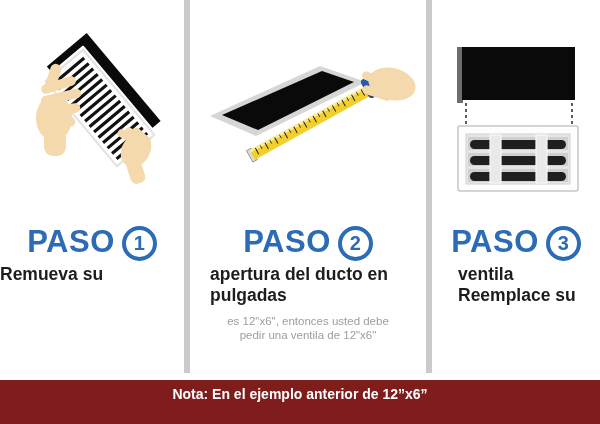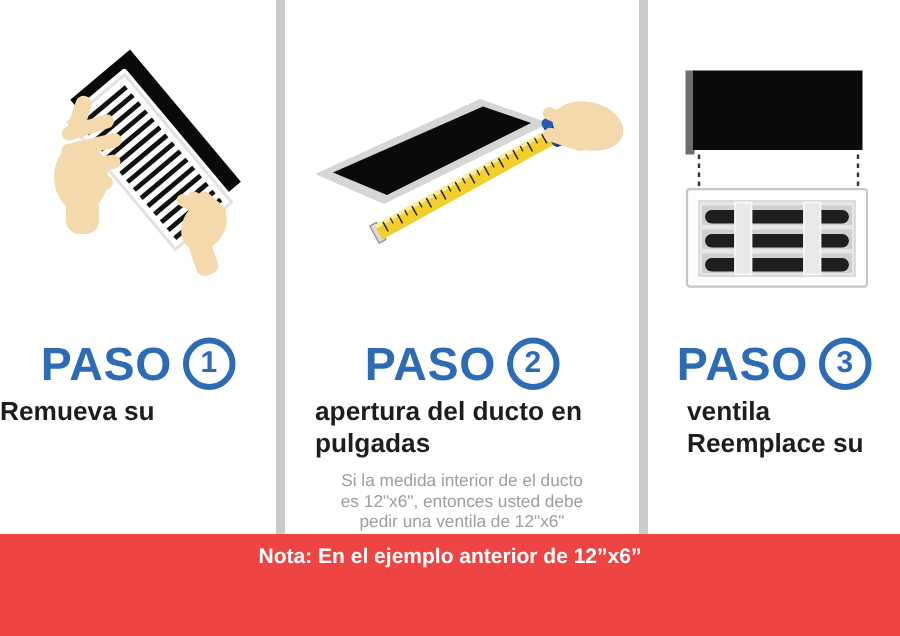--- a/index.html
+++ b/index.html
@@ -10,41 +10,41 @@
   .panel{position:absolute;top:0;height:372px;background:#ffffff;}
   .panel-1{left:0;width:184px;}
   .panel-2{left:190px;width:236px;}
   .panel-3{left:432px;width:168px;}
   .divider{position:absolute;top:0;width:6px;height:373px;background:#cacaca;}
   .divider-1{left:184px;}
   .divider-2{left:426px;}
   .illu{height:210px;position:relative;}
   .illu svg{display:block;}
   .step-heading{
-    display:flex;align-items:center;justify-content:center;gap:7px;
+    display:flex;justify-content:center;gap:7px;
     margin-top:16px;color:#2d6cb4;height:32px;
   }
   .step-word{font-size:31px;font-weight:bold;letter-spacing:0.5px;line-height:31px;}
   .step-badge{
     width:27px;height:27px;border:4px solid #2d6cb4;border-radius:50%;
     display:flex;align-items:center;justify-content:center;
     font-size:20px;font-weight:bold;flex:0 0 auto;
   }
   .step-title{
     font-weight:bold;font-size:17.5px;line-height:21px;color:#1d1d1b;margin-top:6px;
   }
   .panel-1 .step-title{}
   .panel-2 .step-title{padding-left:20px;}
   .panel-3 .step-title{padding-left:26px;}
   .step-note{
     margin-top:9px;text-align:center;color:#9d9d9d;
     font-size:11.5px;line-height:13.5px;font-weight:normal;
   }
   .footer{
-    position:absolute;left:0;bottom:0;width:600px;height:68px;background:#ef4444;
+    position:absolute;left:0;bottom:0;width:600px;height:44px;background:#7f1d1d;
     color:#ffffff;text-align:center;font-weight:bold;box-sizing:border-box;
     padding-top:6px;overflow:hidden;
   }
   .footer-line1{font-size:14px;line-height:17px;white-space:nowrap;}
   .footer-line2{font-size:12.5px;line-height:16px;letter-spacing:-0.2px;white-space:nowrap;}
 </style>
 </head>
 <body>
 
 <section class="panel panel-1">
@@ -124,21 +124,20 @@
   </div>
   <div class="step-heading">
     <span class="step-word">PASO</span>
     <span class="step-badge">2</span>
   </div>
   <div class="step-title">
     <div>apertura del ducto en</div>
     <div>pulgadas</div>
   </div>
   <div class="step-note">
-    <div>Si la medida interior de el ducto</div>
     <div>es 12"x6", entonces usted debe</div>
     <div>pedir una ventila de 12"x6"</div>
   </div>
 </section>
 
 <div class="divider divider-2"></div>
 
 <section class="panel panel-3">
   <div class="illu">
     <svg width="168" height="210" viewBox="0 0 168 210">

